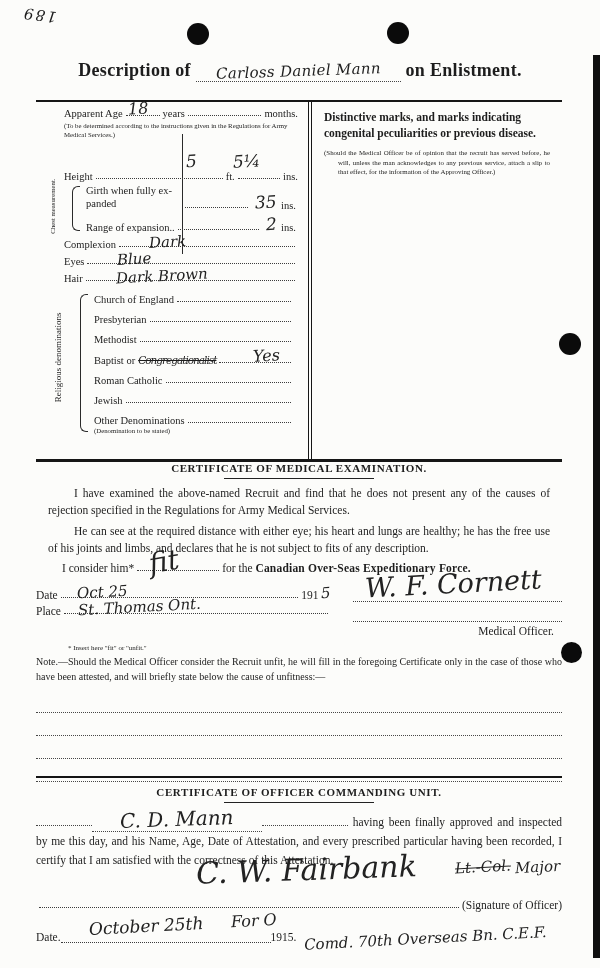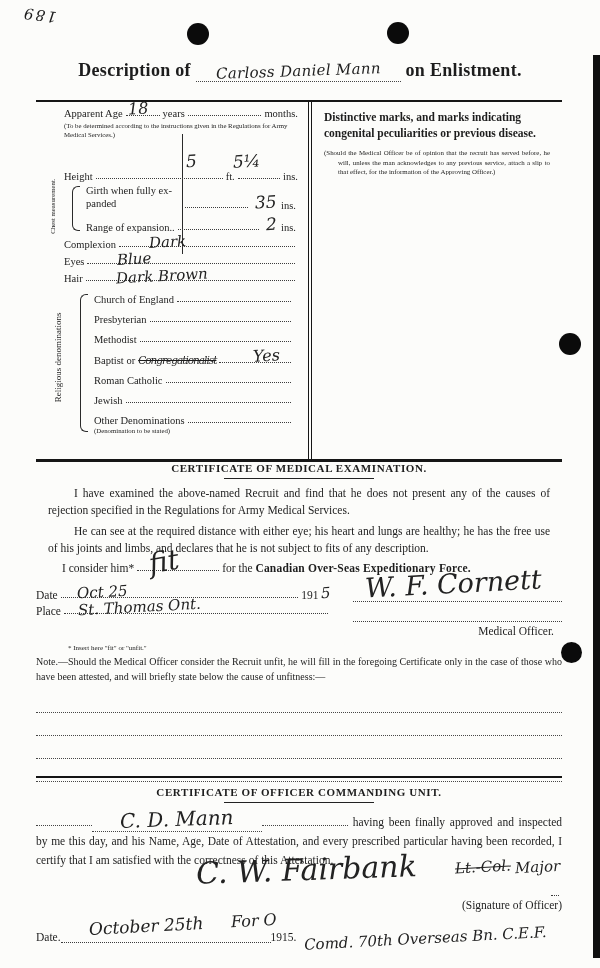--- a/index.html
+++ b/index.html
@@ -91,21 +91,21 @@
   .oc{position:absolute;top:786px;left:36px;width:526px;font-size:11.5px;}
   .oc-para{line-height:1.6;text-align:justify;margin-top:4px;}
   .lead-dots{display:inline-block;width:56px;border-bottom:1.3px dotted #444;height:0.85em;}
   .oc-name{display:inline-block;min-width:170px;border-bottom:1.3px dotted #444;text-align:center;}
   .oc-name .hw{font-size:20px;transform:rotate(-2deg);}
   .trail-dots{display:inline-block;width:86px;border-bottom:1.3px dotted #444;height:0.85em;}
   .oc-sign{position:relative;height:44px;}
   .oc-sign .hw.oc-sig{position:absolute;left:160px;top:-14px;font-size:30px;white-space:nowrap;transform:rotate(-2deg);}
   .oc-sign .rank{position:absolute;right:2px;top:-10px;font-size:15px;}
   .oc-sign .rank .hw{font-size:15px;}
-  .sig-officer-row{position:absolute;left:0;right:0;bottom:2px;display:flex;align-items:flex-end;flex-direction:column;}
+  .sig-officer-row{position:absolute;left:0;right:0;bottom:2px;display:flex;align-items:flex-end;}
   .for-o{margin-left:195px;height:16px;}
   .for-o .hw{font-size:16px;}
   .oc-date{display:flex;white-space:nowrap;margin-top:2px;}
   .oc-date .hw.od{position:absolute;left:28px;top:-13px;font-size:17px;}
   .oc-date .dslot{flex:0 0 210px;position:relative;border-bottom:0;}
   .oc-date .dslot .dots-in{position:absolute;left:0;right:0;bottom:3px;border-bottom:1.2px dotted #3c3c3c;}
   .oc-date .hw.unit{font-size:15px;margin-left:8px;flex:1;white-space:nowrap;}
   b{letter-spacing:0.2px;}
 </style>
 </head>

